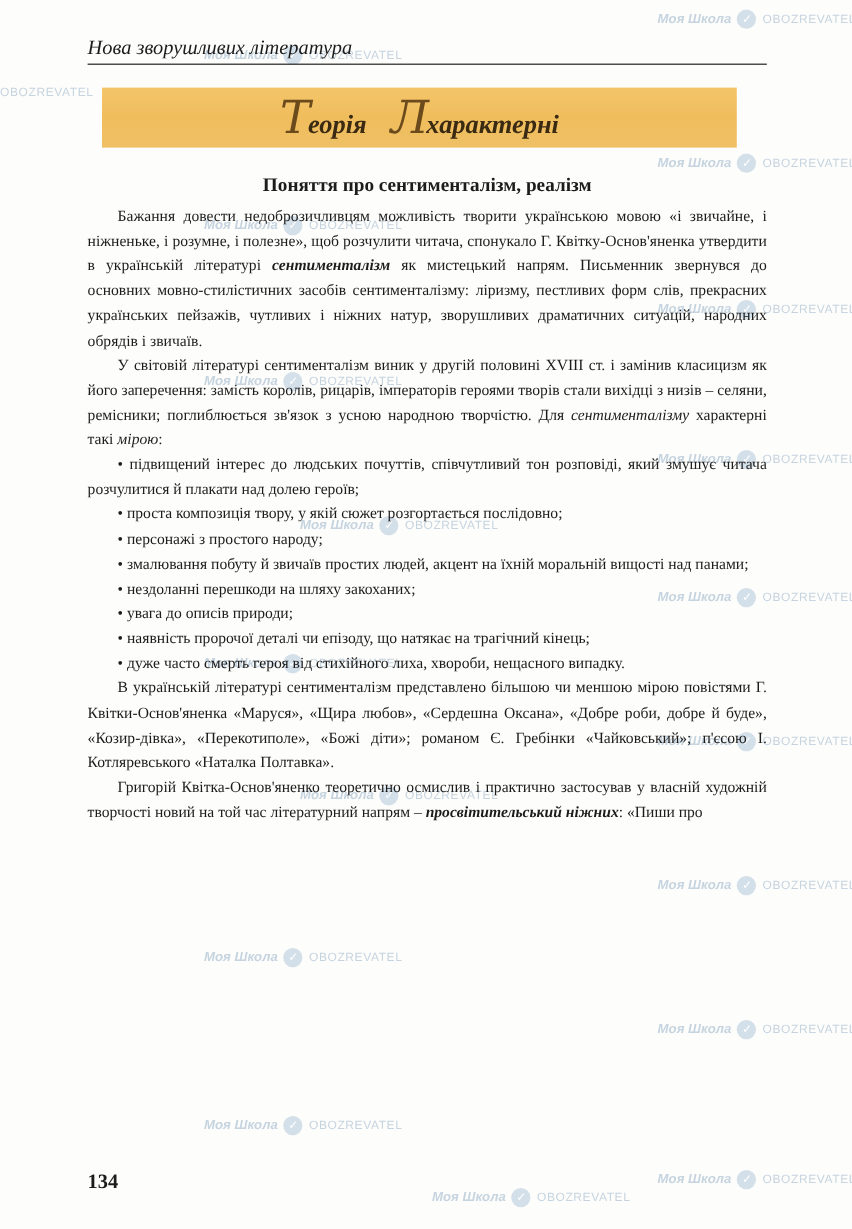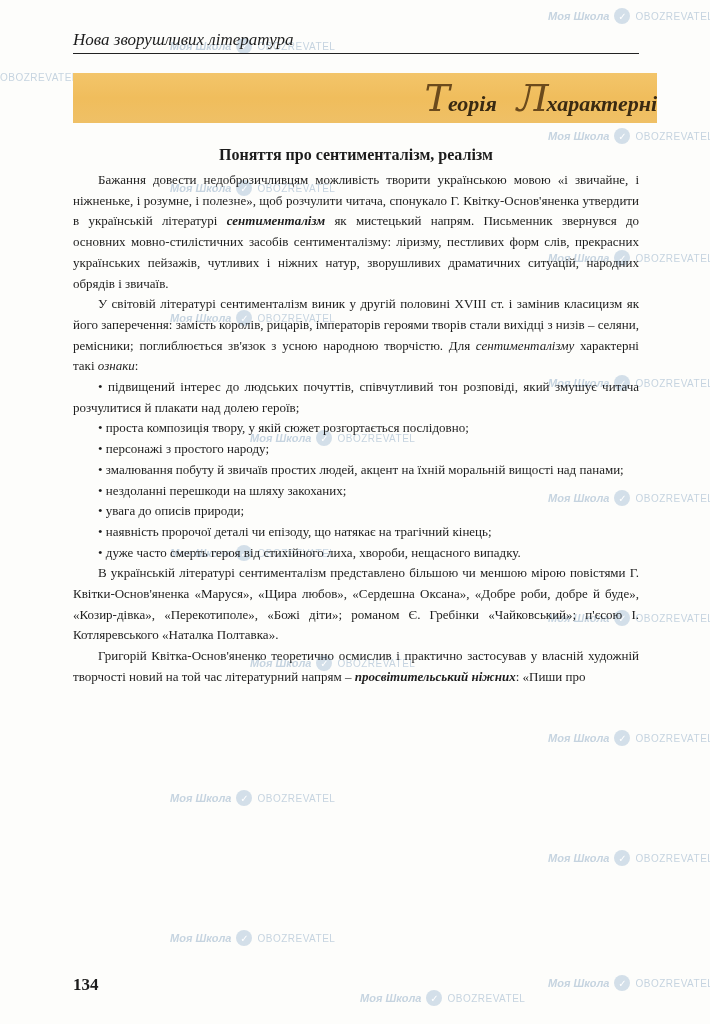--- a/index.html
+++ b/index.html
@@ -19,23 +19,23 @@
   }
   .wm .wm-brand { letter-spacing: 0.5px; font-size: 10px; }
 
   .page { position: absolute; left: 73px; top: 0; width: 566px; z-index: 1; }
   .running-head {
     position: absolute; top: 30px; left: 0; width: 566px;
     font-style: italic; font-size: 17px; color: #1c1c1c;
     border-bottom: 1.5px solid #222; padding-bottom: 3px; line-height: 20px;
   }
   .banner {
-    position: absolute; top: 73px; left: 0; width: 584px; height: 50px;
+    position: absolute; top: 73px; left: 12px; width: 529px; height: 50px;
     background: linear-gradient(180deg, #f3c56a 0%, #f0bd5c 50%, #efc066 100%);
-    display: flex; align-items: center; justify-content: flex-end;
+    display: flex; align-items: center; justify-content: center;
   }
   .banner-title {
     font-style: italic; font-weight: bold; font-size: 22px; color: #3a2a12;
     display: flex; align-items: baseline; gap: 20px;
   }
   .banner-title .cap {
     font-family: "DejaVu Serif", serif; font-weight: normal; font-style: italic;
     font-size: 38px; color: #6b4a1c; margin-right: -2px;
   }
   .section-title {
@@ -160,21 +160,21 @@
     <div class="banner-title">
       <span><span class="cap">Т</span><span>еорія</span></span>
       <span><span class="cap">Л</span><span>характерні</span></span>
     </div>
   </div>
 
   <div class="section-title">Поняття про сентименталізм, реалізм</div>
 
   <div class="body-text">
     <p><span>Бажання довести недоброзичливцям можливість творити українською мовою «і звичайне, і ніжненьке, і розумне, і полезне», щоб розчулити читача, спонукало Г. Квітку-Основ'яненка утвердити в українській літературі </span><span class="bi">сентименталізм</span><span> як мистецький напрям. Письменник звернувся до основних мовно-стилістичних засобів сентименталізму: ліризму, пестливих форм слів, прекрасних українських пейзажів, чутливих і ніжних натур, зворушливих драматичних ситуацій, народних обрядів і звичаїв.</span></p>
-    <p><span>У світовій літературі сентименталізм виник у другій половині XVIII ст. і замінив класицизм як його заперечення: замість королів, рицарів, імператорів героями творів стали вихідці з низів – селяни, ремісники; поглиблюється зв'язок з усною народною творчістю. Для </span><span class="it">сентименталізму</span><span> характерні такі </span><span class="it">ознаки</span><span>:</span></p>
+    <p><span>У світовій літературі сентименталізм виник у другій половині XVIII ст. і замінив класицизм як його заперечення: замість королів, рицарів, імператорів героями творів стали вихідці з низів – селяни, ремісники; поглиблюється зв'язок з усною народною творчістю. Для </span><span class="it">сентименталізму</span><span> характерні такі </span><span class="it">мірою</span><span>:</span></p>
 
     <div>
       <p class="li"><span>•</span> <span>підвищений інтерес до людських почуттів, співчутливий тон розповіді, який змушує читача розчулитися й плакати над долею героїв;</span></p>
       <p class="li"><span>•</span> <span>проста композиція твору, у якій сюжет розгортається послідовно;</span></p>
       <p class="li"><span>•</span> <span>персонажі з простого народу;</span></p>
       <p class="li"><span>•</span> <span>змалювання побуту й звичаїв простих людей, акцент на їхній моральній вищості над панами;</span></p>
       <p class="li"><span>•</span> <span>нездоланні перешкоди на шляху закоханих;</span></p>
       <p class="li"><span>•</span> <span>увага до описів природи;</span></p>
       <p class="li"><span>•</span> <span>наявність пророчої деталі чи епізоду, що натякає на трагічний кінець;</span></p>
       <p class="li"><span>•</span> <span>дуже часто смерть героя від стихійного лиха, хвороби, нещасного випадку.</span></p>

